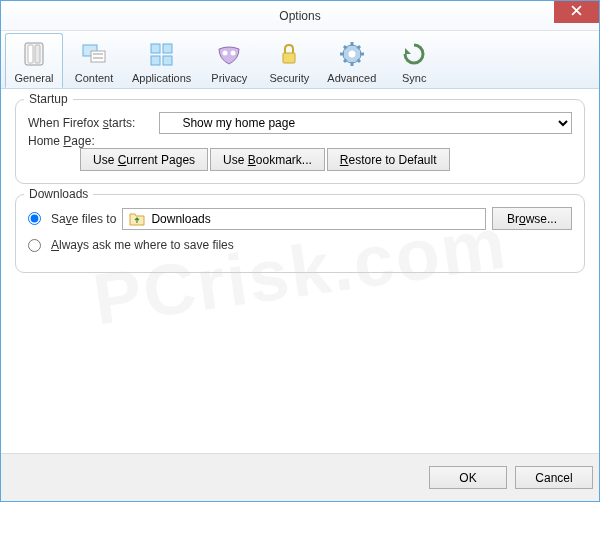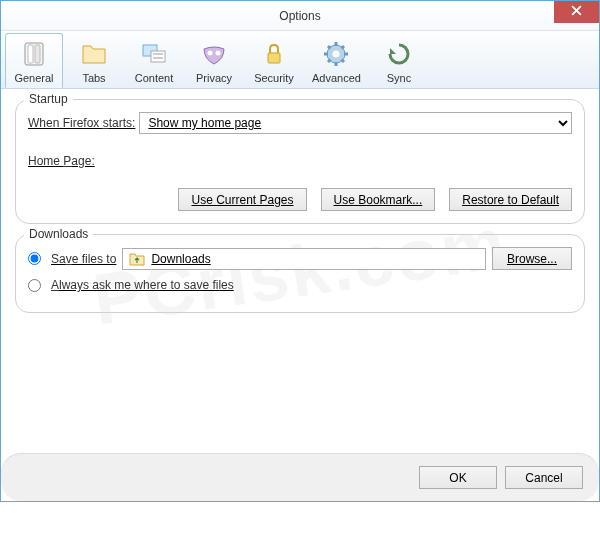--- a/index.html
+++ b/index.html
@@ -7,35 +7,35 @@
 .window { width: 600px; height: 502px; border: 1px solid #5fa8dd; display: flex; flex-direction: column; background: #fff; }
 .titlebar { height: 30px; background: linear-gradient(to bottom, #fff, #f5f9fd); display: flex; align-items: center; justify-content: center; position: relative; border-bottom: 1px solid #e3e3e3; }
 .titlebar-text { font-size: 12px; color: #333; }
 .close-btn { position: absolute; right: 0; top: 0; width: 45px; height: 22px; background: #c75050; color: #fff; display: flex; align-items: center; justify-content: center; font-size: 13px; cursor: pointer; }
 .toolbar { display: flex; background: linear-gradient(to bottom, #fdfeff, #e8f0f8); border-bottom: 1px solid #c8d8e8; padding: 2px 4px 0; gap: 2px; }
 .tool-item { display: flex; flex-direction: column; align-items: center; padding: 4px 6px 3px; cursor: pointer; border: 1px solid transparent; border-radius: 3px 3px 0 0; min-width: 58px; }
 .tool-item.selected { background: linear-gradient(to bottom, #fff, #eef5fb); border: 1px solid #a8c8e0; border-bottom-color: #eef5fb; }
 .tool-icon { width: 32px; height: 32px; display: flex; align-items: center; justify-content: center; margin-bottom: 2px; }
 .tool-label { font-size: 11px; color: #333; }
 .content { flex: 1; padding: 10px 14px; background: #fff; position: relative; }
-.group { border: 1px solid #d0d0d0; border-radius: 14px; margin-bottom: 10px; padding: 12px 12px 12px; position: relative; text-decoration: underline; }
+.group { border: 1px solid #d0d0d0; border-radius: 9px; margin-bottom: 10px; padding: 12px 12px 12px; position: relative; }
 .group-title { position: absolute; top: -8px; left: 8px; background: #fff; padding: 0 5px; font-size: 12px; color: #333; }
-.row { display: flex; align-items: center; margin-bottom: 20px; gap: 4px; }
+.row { display: flex; align-items: center; margin-bottom: 0; gap: 24px; }
 .row:last-child { margin-bottom: 0; }
 .label { font-size: 12px; color: #333; white-space: nowrap; }
 .underline { text-decoration: underline; }
-select, input[type=text] { border: 1px solid #abadb3; padding: 2px 4px; font-size: 12px; height: 22px; background: #fff; }
+select, input[type=text] { border: 1px solid #abadb3; padding: 2px 18px; font-size: 12px; height: 22px; background: #fff; }
 select { flex: 1; }
 .btn { border: 1px solid #acacac; background: linear-gradient(to bottom, #f5f5f5, #e8e8e8); padding: 3px 12px; font-size: 12px; cursor: pointer; min-width: 80px; height: 23px; }
-.button-row { display: flex; gap: 14px; justify-content: flex-end; margin-left: 52px; }
+.button-row { display: flex; gap: 2px; justify-content: flex-start; margin-left: 52px; }
 .radio-row { display: flex; align-items: center; gap: 6px; margin-bottom: 8px; }
 .radio-row input[type=radio] { margin-right: 4px; }
 .path-box { display: flex; align-items: center; border: 1px solid #abadb3; background: #fff; padding: 2px 6px; height: 22px; flex: 1; gap: 6px; }
 .folder-icon { width: 16px; height: 14px; }
-.footer { display: flex; justify-content: flex-end; gap: 8px; padding: 12px 16px; border-top: 1px solid #dcdcdc; background: #f0f0f0; border-radius: 20px; }
+.footer { display: flex; justify-content: flex-end; gap: 8px; padding: 12px 6px; border-top: 1px solid #dcdcdc; background: #f0f0f0; }
 .footer .btn { min-width: 78px; }
 .watermark { position: absolute; top: 50%; left: 50%; transform: translate(-50%, -50%) rotate(-8deg); font-size: 72px; font-weight: bold; color: rgba(200,200,200,0.18); pointer-events: none; letter-spacing: 2px; white-space: nowrap; z-index: 0; }
 .group, .footer { position: relative; z-index: 1; }
 </style>
 </head>
 <body>
 
 <div class="window">
   <div class="titlebar">
     <span class="titlebar-text">Options</span>
@@ -55,35 +55,38 @@
             <rect x="6" y="4" width="18" height="22" rx="2" fill="#f5f5f5" stroke="#999"></rect>
             <rect x="9" y="6" width="5" height="18" rx="1" fill="#fff" stroke="#bbb"></rect>
             <rect x="16" y="6" width="5" height="18" rx="1" fill="#e8e8e8" stroke="#bbb"></rect>
           </svg>
       </span>
       <span class="tool-label">General</span>
     </div>
     <div class="tool-item">
       <span class="tool-icon">
         <svg width="30" height="30" viewBox="0 0 30 30">
-            <path d="M4 10 L4 24 L26 24 L26 10 L14 10 L12 7 L4 7 Z" fill="#fceabb" stroke="#d4a83a"></path>
-          </svg>
-      </span>
-      <span class="tool-label">Tabs</span>
-    </div>
-    <div class="tool-item">
-      <span class="tool-icon">
-        <svg width="30" height="30" viewBox="0 0 30 30">
             <rect x="4" y="6" width="14" height="11" fill="#cde8f9" stroke="#6db0e0"></rect>
             <rect x="12" y="12" width="14" height="11" fill="#fff" stroke="#aaa"></rect>
             <rect x="14" y="14" width="10" height="2" fill="#ccc"></rect>
             <rect x="14" y="18" width="10" height="2" fill="#ccc"></rect>
           </svg>
       </span>
       <span class="tool-label">Content</span>
+    </div>
+    <div class="tool-item">
+      <span class="tool-icon">
+        <svg width="30" height="30" viewBox="0 0 30 30">
+            <rect x="4" y="5" width="9" height="9" fill="#bfe3f7" stroke="#6db0e0"></rect>
+            <rect x="16" y="5" width="9" height="9" fill="#bfe3f7" stroke="#6db0e0"></rect>
+            <rect x="4" y="17" width="9" height="9" fill="#bfe3f7" stroke="#6db0e0"></rect>
+            <rect x="16" y="17" width="9" height="9" fill="#bfe3f7" stroke="#6db0e0"></rect>
+          </svg>
+      </span>
+      <span class="tool-label">Applications</span>
     </div>
     <div class="tool-item">
       <span class="tool-icon">
         <svg width="30" height="30" viewBox="0 0 30 30">
             <path d="M5 10 Q15 6 25 10 Q25 20 15 25 Q5 20 5 10 Z" fill="#d0b8e8" stroke="#9070b0"></path>
             <circle cx="11" cy="14" r="2.5" fill="#fff"></circle>
             <circle cx="19" cy="14" r="2.5" fill="#fff"></circle>
           </svg>
       </span>
       <span class="tool-label">Privacy</span>

